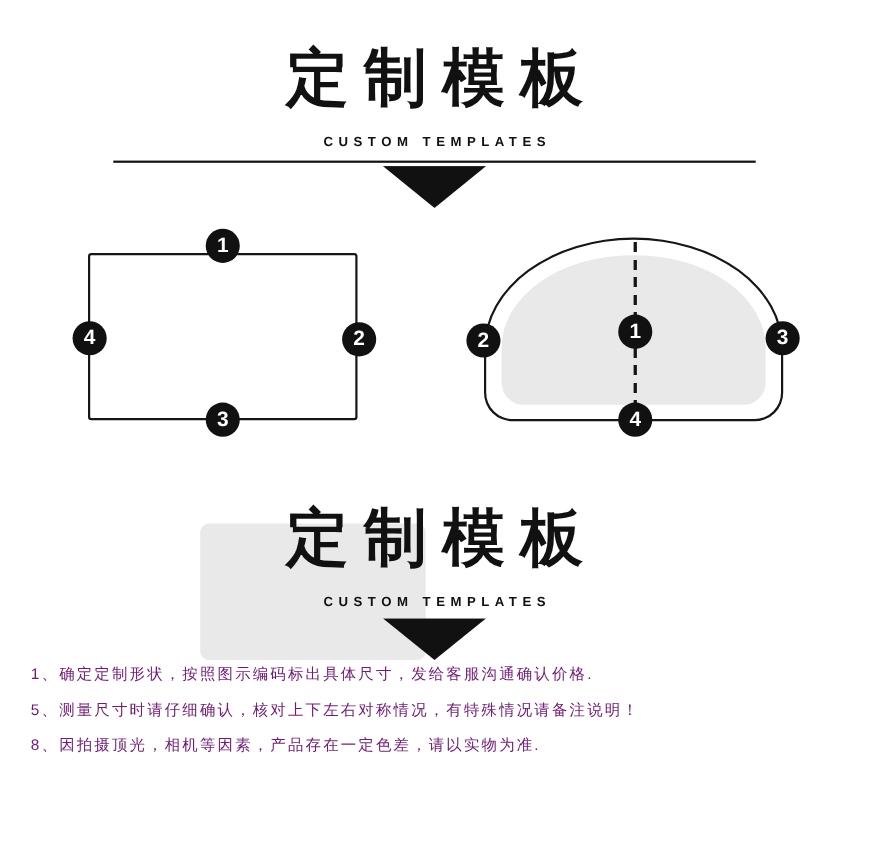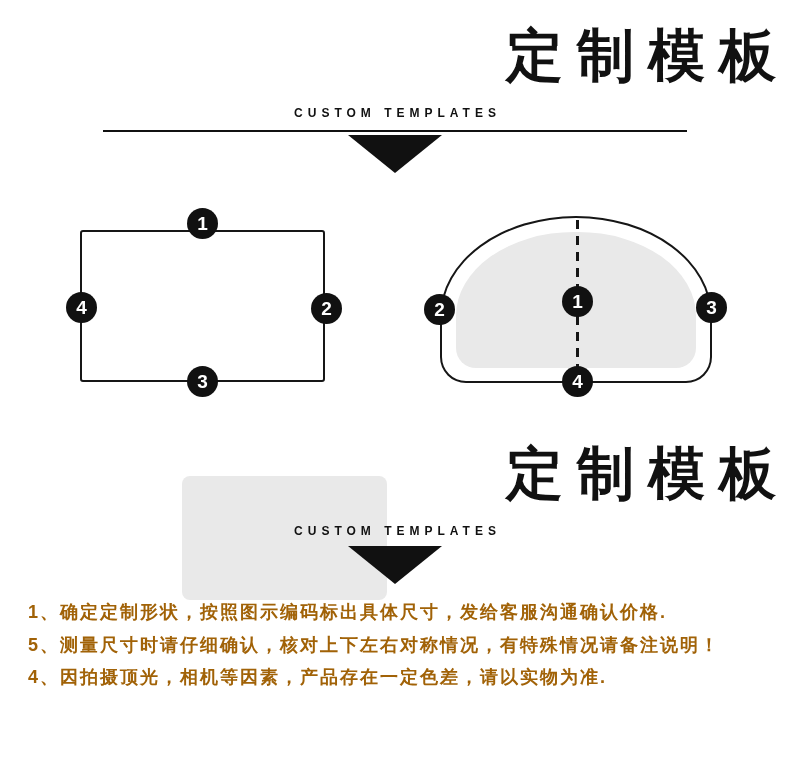--- a/index.html
+++ b/index.html
@@ -21,28 +21,27 @@
   .header {
     position: absolute;
     left: 0;
     width: 100%;
     text-align: center;
   }
   .header-top { top: 22px; }
   .header-mid { top: 440px; }
 
   .big-title {
-    margin: 0;
+    margin: 16px;
     font-size: 57px;
     line-height: 66px;
     font-weight: 700;
     letter-spacing: 14px;
     text-indent: 14px;
     color: #111111;
-    text-align: right;
   }
   .sub-title {
     margin-top: 18px;
     font-size: 12px;
     font-weight: 700;
     letter-spacing: 5px;
     text-indent: 5px;
     color: #111111;
   }
   .rule {
@@ -135,24 +134,24 @@
   .ab1 { left: 562px; top: 286px; }
   .ab3 { left: 696px; top: 292px; }
   .ab4 { left: 562px; top: 366px; }
 
   
   .notes {
     position: absolute;
     left: 28px;
     top: 596px;
     width: 742px;
-    font-size: 18px;
-    font-weight: 700;
+    font-size: 14px;
+    font-weight: 400;
     letter-spacing: 2px;
-    color: #a16207;
+    color: #701a75;
   }
   .note-line {
     line-height: 32.5px;
     white-space: nowrap;
   }
   .note-line.cont { padding-left: 33px; }
 </style>
 </head>
 <body>
 
@@ -186,16 +185,16 @@
 
   <section class="header header-mid">
     <h1 class="big-title">定制模板</h1>
     <div class="sub-title">CUSTOM TEMPLATES</div>
     <div class="tri-down"></div>
   </section>
 
   <div class="notes">
     <div class="note-line">1、确定定制形状，按照图示编码标出具体尺寸，发给客服沟通确认价格.</div>
     <div class="note-line">5、测量尺寸时请仔细确认，核对上下左右对称情况，有特殊情况请备注说明！</div>
-    <div class="note-line">4、因拍摄顶光，相机等因素，产品存在一定色差，请以实物为准.</div>
+    <div class="note-line">8、因拍摄顶光，相机等因素，产品存在一定色差，请以实物为准.</div>
   </div>
 
 </div>
 
 </body></html>

